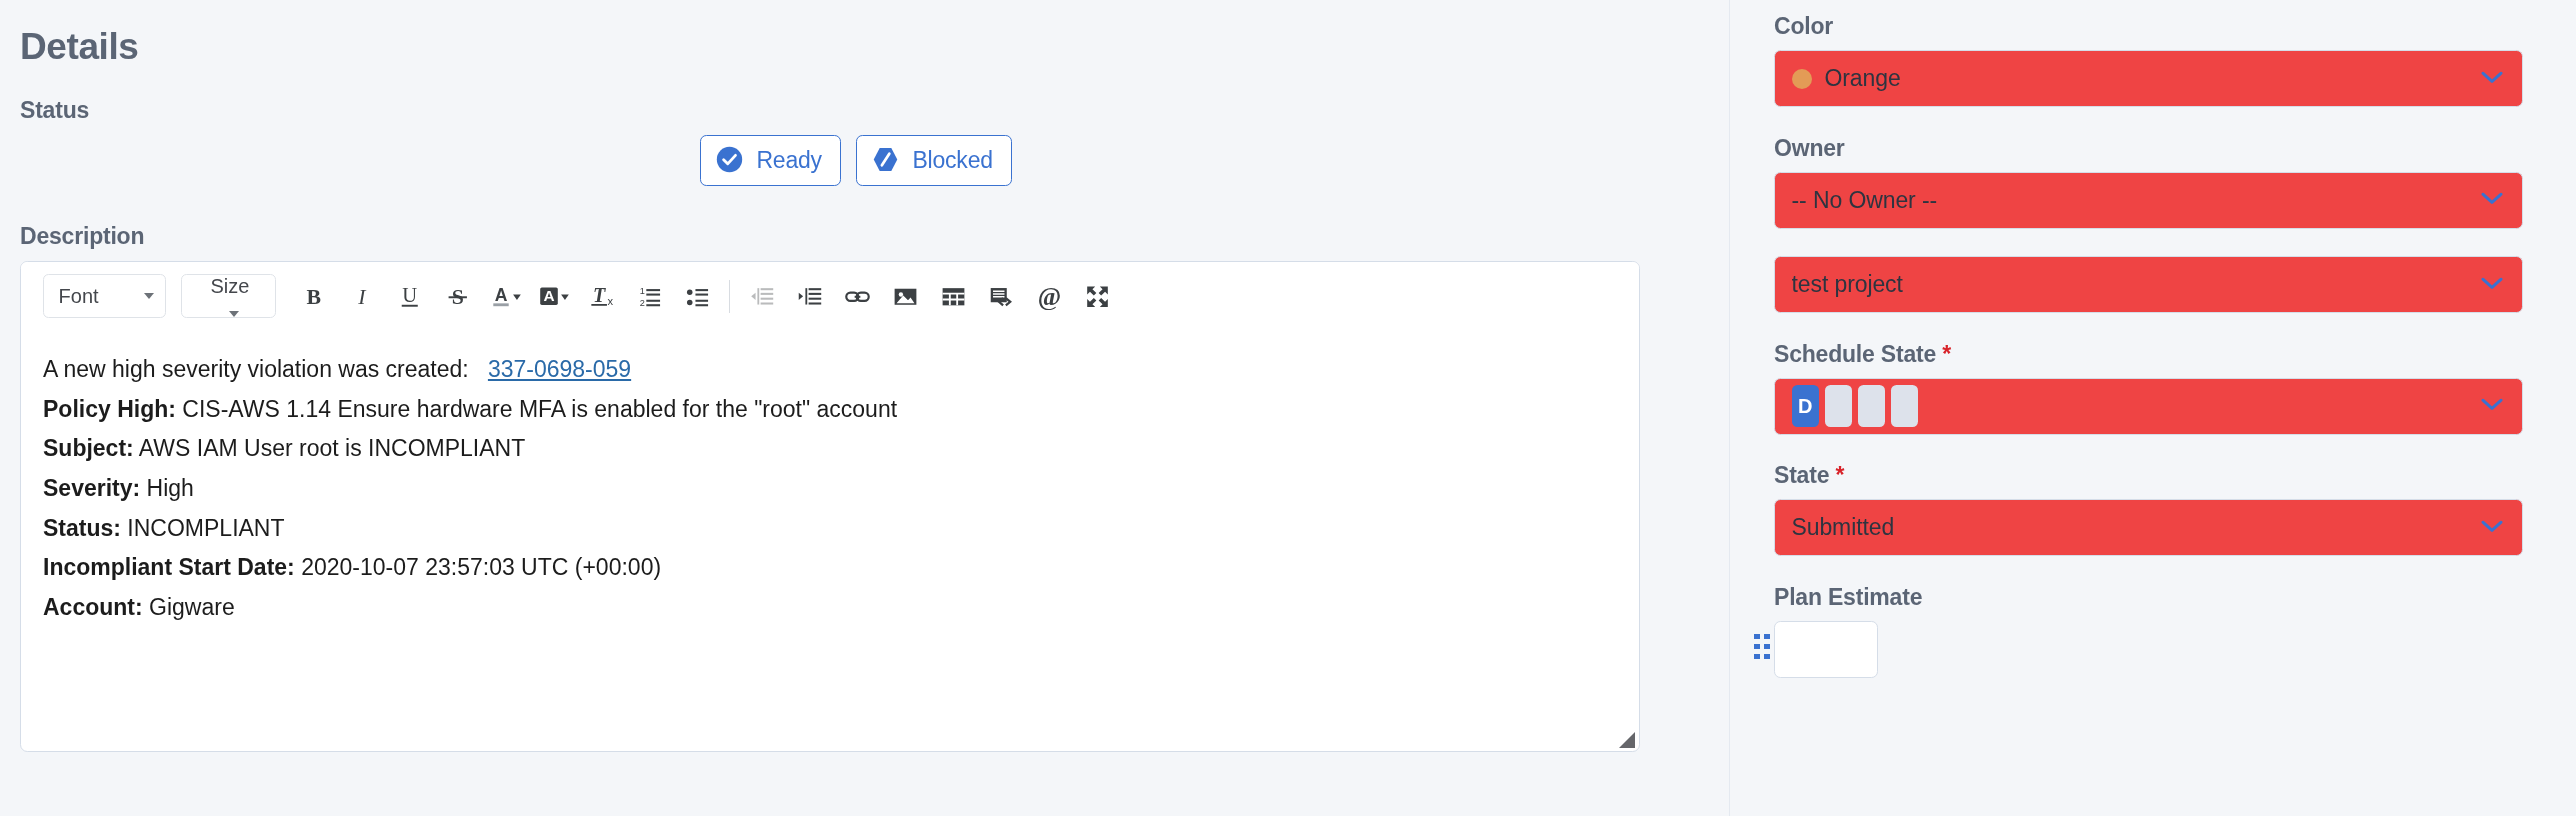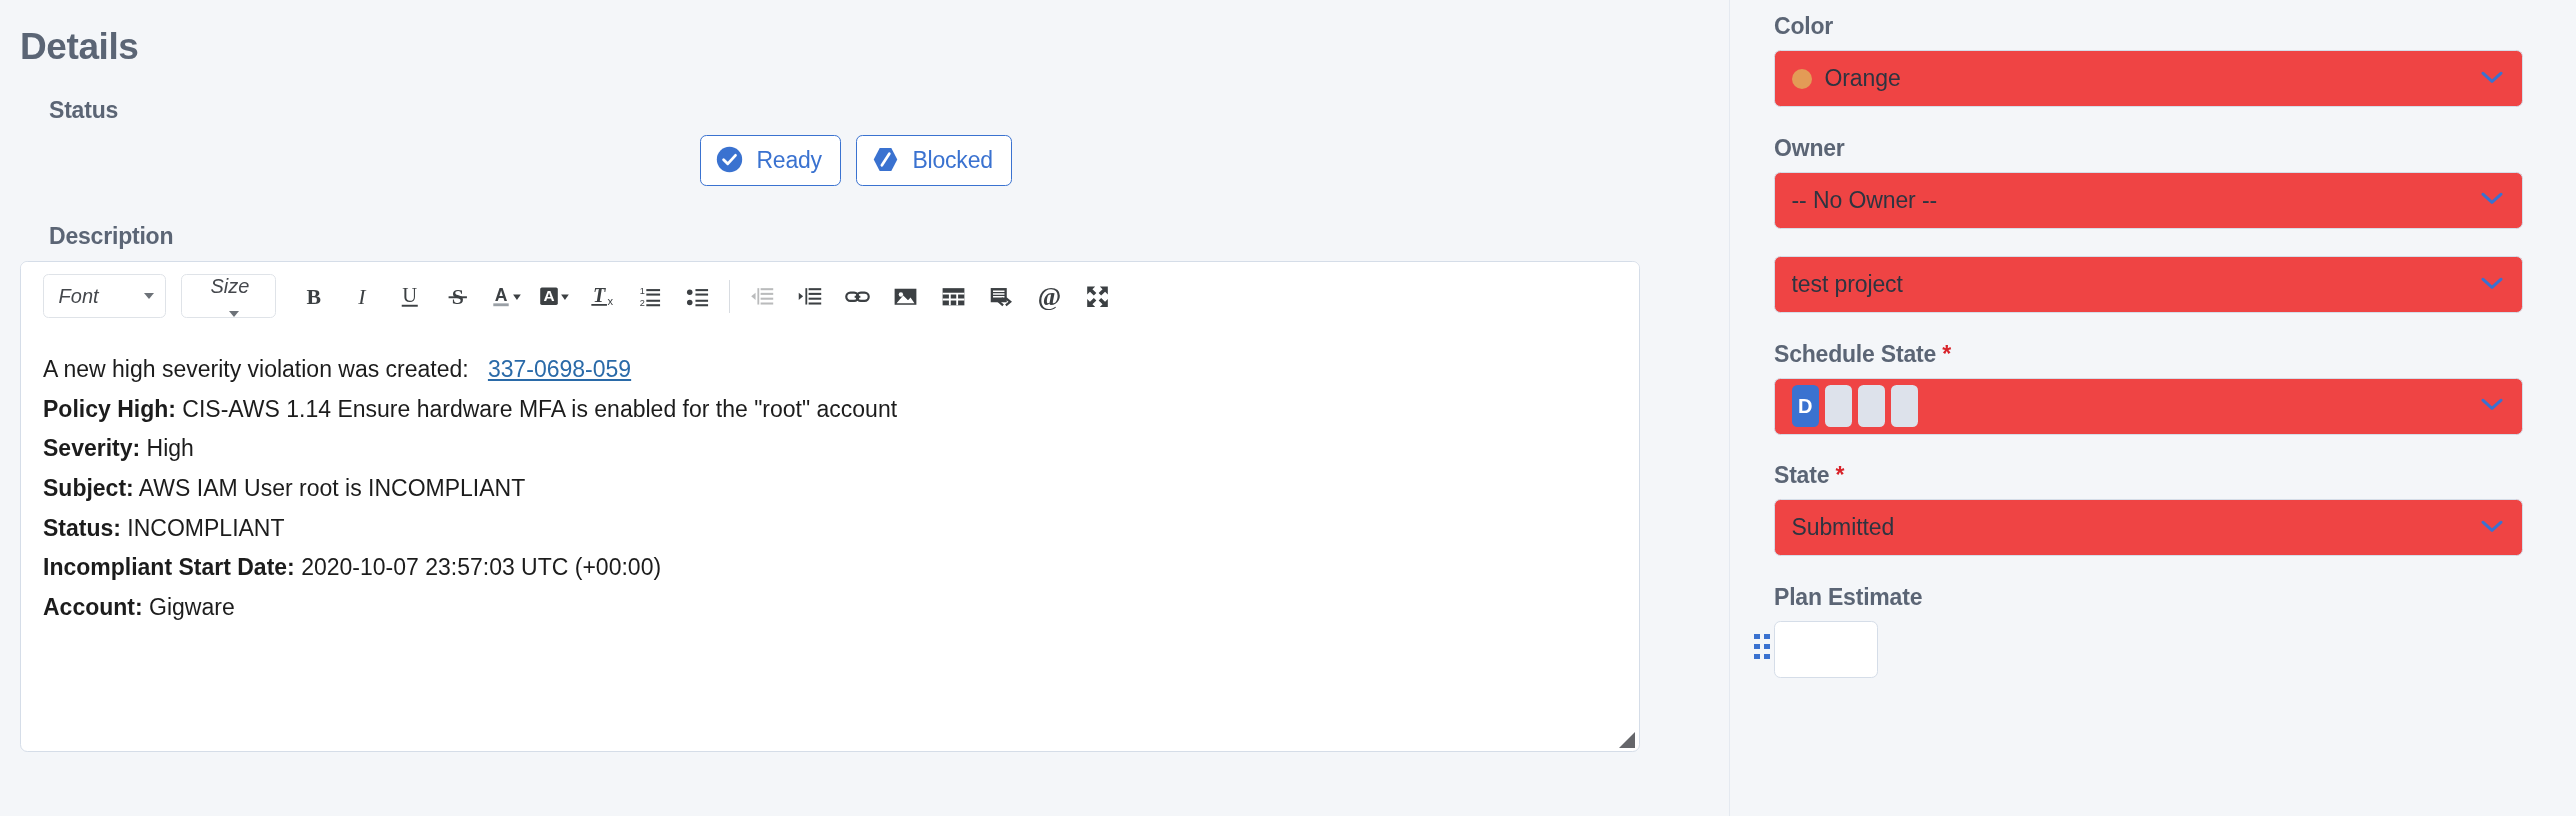--- a/index.html
+++ b/index.html
@@ -36,21 +36,20 @@
     color: #5b6575;
     letter-spacing: -0.4px;
     margin: 0 0 0 0;
     line-height: 1.05;
   }
   .field-label {
     font-size: 23px;
     font-weight: bold;
     color: #5b6575;
     letter-spacing: -0.2px;
-    margin-left: 29px;
   }
   .status-label { margin-top: 31px; }
 
   .status-row {
     margin-top: 11px;
     display: flex;
     gap: 14.6px;
     justify-content: center;
   }
   .status-btn {
@@ -106,21 +105,20 @@
     justify-content: space-between;
     padding: 0 11px 0 14.6px;
     cursor: pointer;
     margin-right: 14.6px;
   }
   .tb-select.font { width: 123px; }
   .tb-select.size { width: 95px; flex-direction: column; }
   .tb-select .txt {
     font-size: 20px;
     color: #44474c;
-    font-style: italic;
   }
   .caret-sm {
     width: 0; height: 0;
     border-left: 5.5px solid transparent;
     border-right: 5.5px solid transparent;
     border-top: 6.4px solid #6d7278;
     margin-left: 7.3px;
   }
   .tb-btn {
     width: 48px;
@@ -467,26 +465,26 @@
         <div class="line">
           <span>A new high severity violation was created:</span>
           <span>&nbsp;</span>
           <a class="doc-link">337-0698-059</a>
         </div>
         <div class="line">
           <b>Policy High:</b>
           <span>CIS-AWS 1.14 Ensure hardware MFA is enabled for the "root" account</span>
         </div>
         <div class="line">
+          <b>Subject:</b>
+          <span>AWS IAM User root is INCOMPLIANT</span>
+        </div>
+        <div class="line">
           <b>Severity:</b>
           <span>High</span>
-        </div>
-        <div class="line">
-          <b>Subject:</b>
-          <span>AWS IAM User root is INCOMPLIANT</span>
         </div>
         <div class="line">
           <b>Status:</b>
           <span>INCOMPLIANT</span>
         </div>
         <div class="line">
           <b>Incompliant Start Date:</b>
           <span>2020-10-07 23:57:03 UTC (+00:00)</span>
         </div>
         <div class="line">

